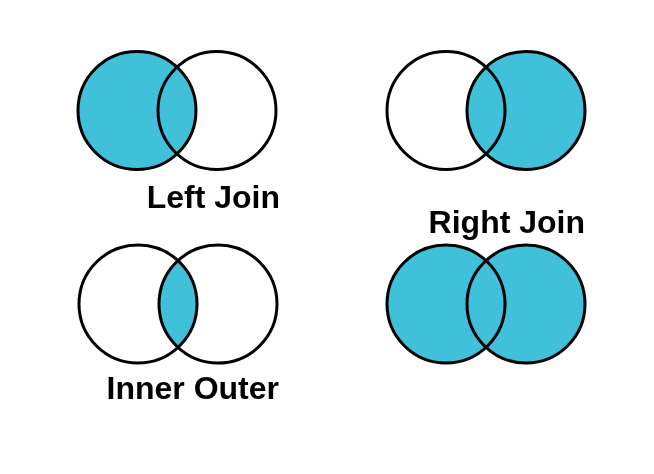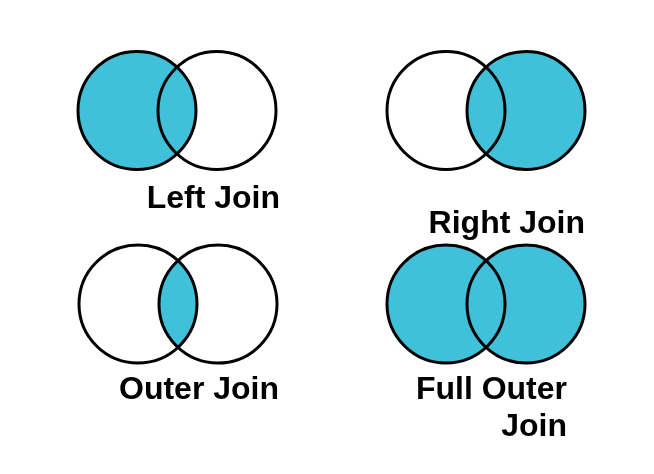--- a/index.html
+++ b/index.html
@@ -78,16 +78,15 @@
       <circle cx="446" cy="304" r="59" fill="#41C0D9"></circle>
       <circle cx="526" cy="304" r="59" fill="#41C0D9"></circle>
       <path d="M 486 260.6 A 59 59 0 0 1 486 347.4 A 59 59 0 0 1 486 260.6 Z" fill="#41C0D9"></path>
       <circle class="outline" cx="446" cy="304" r="59"></circle>
       <circle class="outline" cx="526" cy="304" r="59"></circle>
     </g>
   </svg>
 
   <div class="venn-label label-left-join">Left Join</div>
   <div class="venn-label label-right-join">Right Join</div>
-  <div class="venn-label label-inner-join">Outer Join</div>
-  <div class="venn-label label-full-outer">Full Outer Join</div>
+  <div class="venn-label label-inner-join">Inner Outer</div>
 
 </div>
 
 </body></html>

